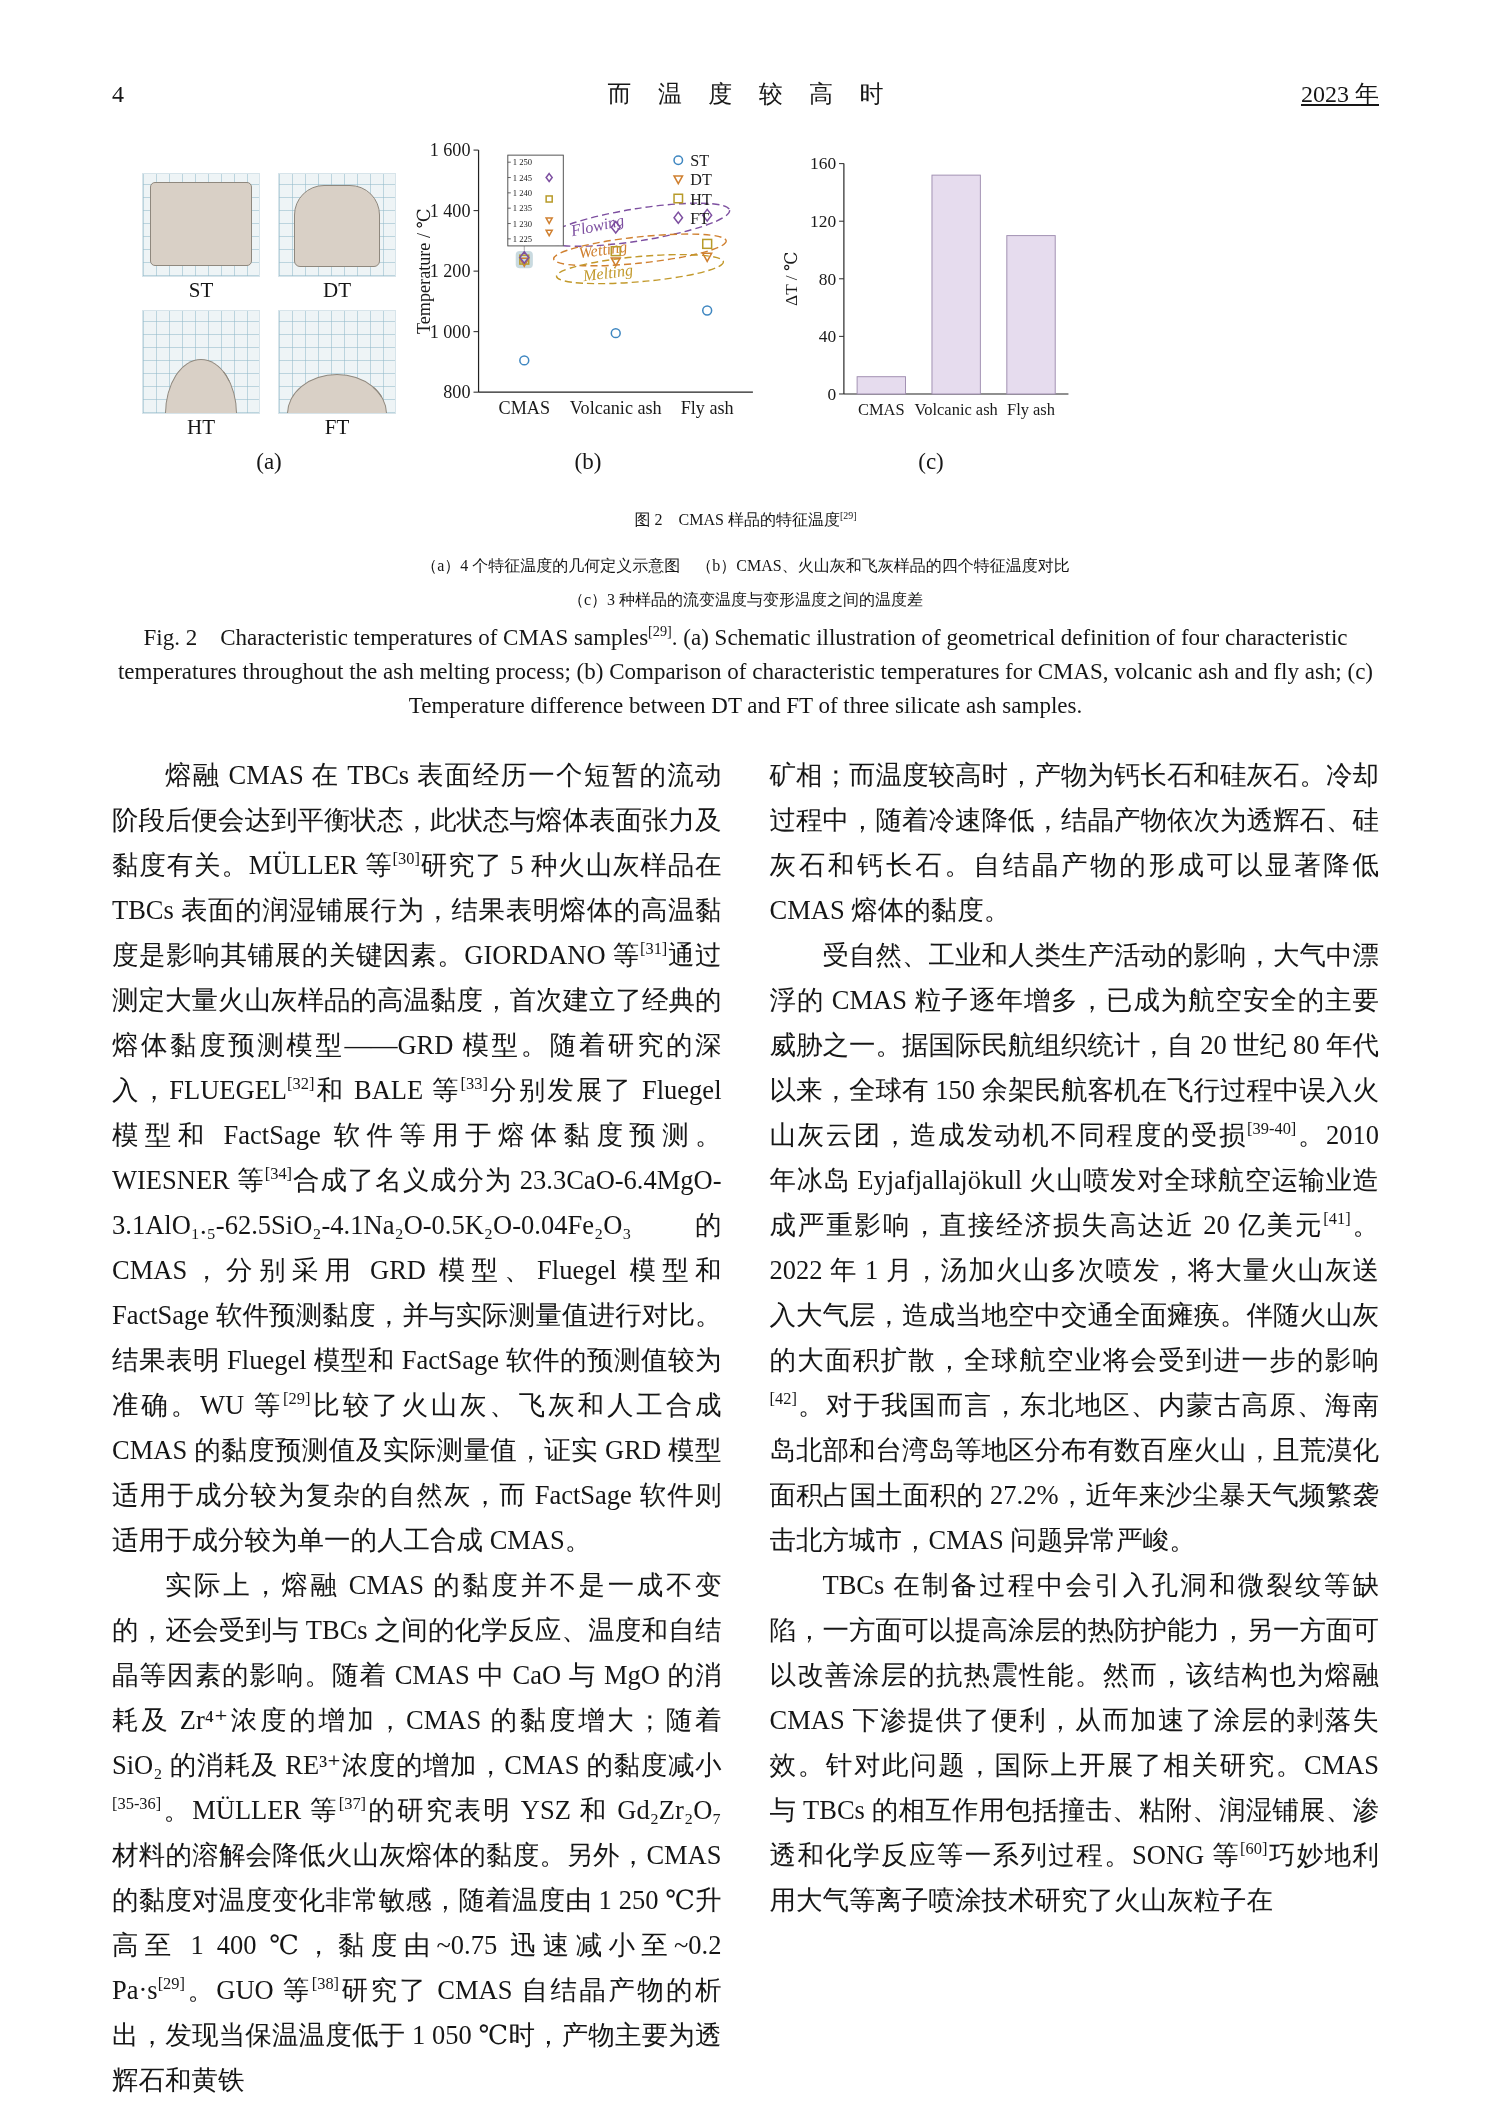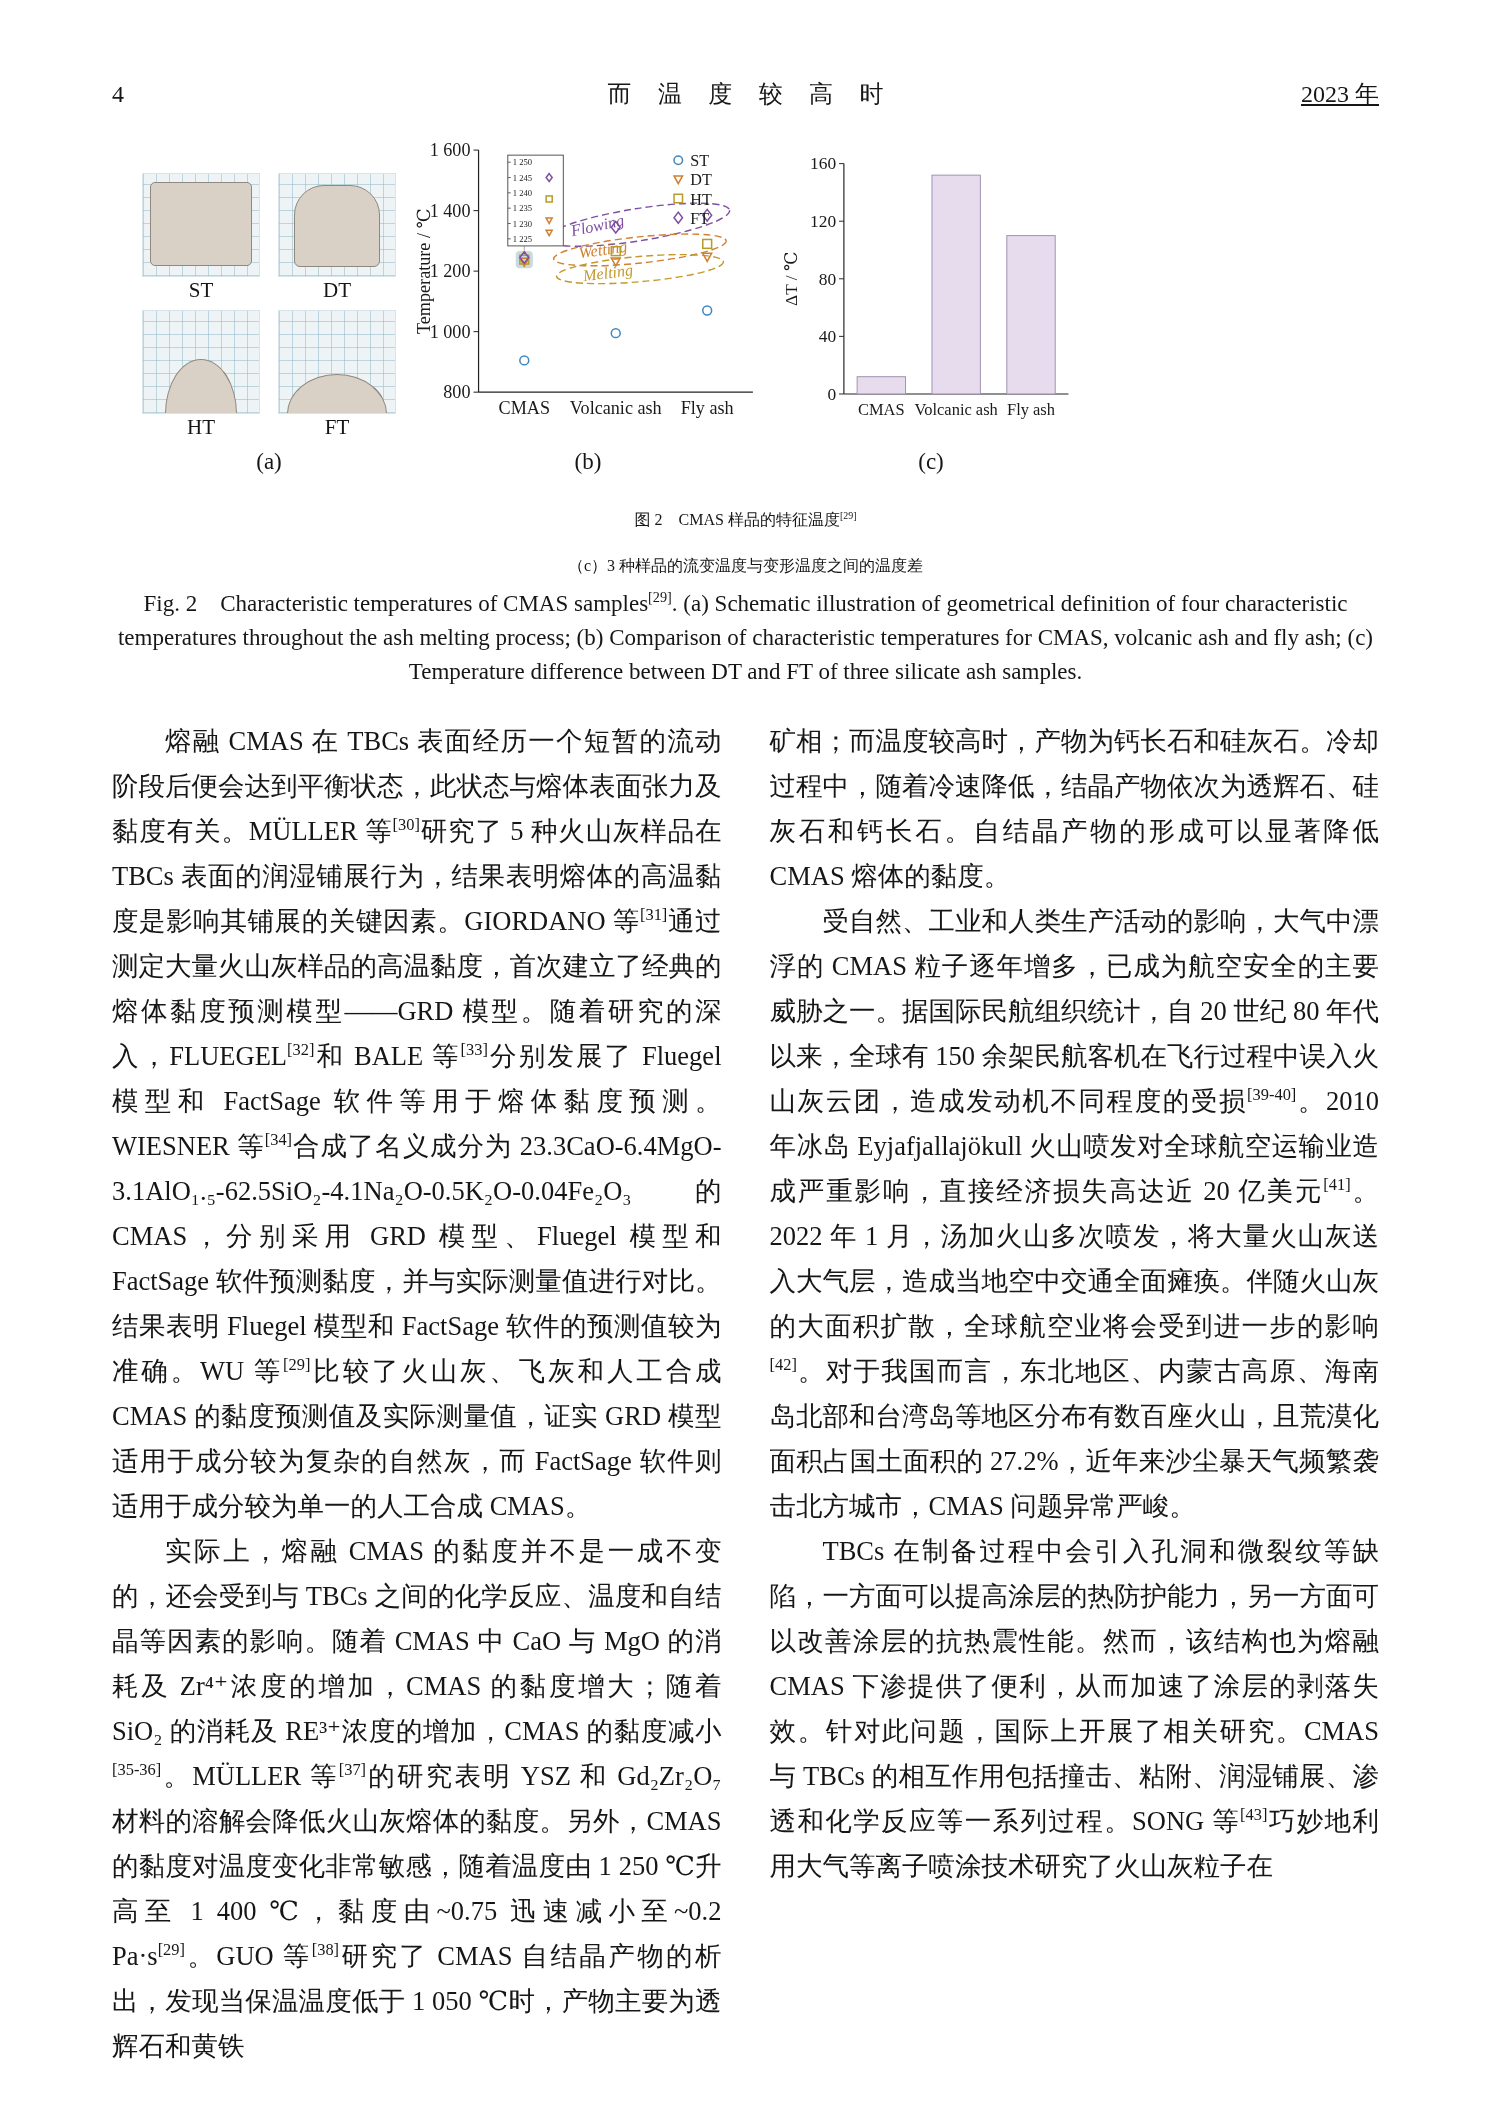--- a/index.html
+++ b/index.html
@@ -201,30 +201,31 @@
               <rect x="79.66666666666666" y="232.15" width="50" height="17.849999999999994" fill="#e6dcee" stroke="#a08fb1" stroke-width="1"></rect>
               <rect x="157" y="23.900000000000006" width="50" height="226.1" fill="#e6dcee" stroke="#a08fb1" stroke-width="1"></rect>
               <rect x="234.33333333333337" y="86.375" width="50" height="163.625" fill="#e6dcee" stroke="#a08fb1" stroke-width="1"></rect>
             </g>
           </svg>
         <div class="sub-label">(c)</div>
       </div>
     </div>
     <figcaption class="caption">
       <div class="cap-zh cap-title">图 2　CMAS 样品的特征温度<sup>[29]</sup></div>
+      <div class="cap-zh">（a）4 个特征温度的几何定义示意图　（b）CMAS、火山灰和飞灰样品的四个特征温度对比</div>
       <div class="cap-zh">（c）3 种样品的流变温度与变形温度之间的温度差</div>
       <div class="cap-en">Fig. 2　Characteristic temperatures of CMAS samples<sup>[29]</sup>. (a) Schematic illustration of geometrical definition of four characteristic temperatures throughout the ash melting process; (b) Comparison of characteristic temperatures for CMAS, volcanic ash and fly ash; (c) Temperature difference between DT and FT of three silicate ash samples.</div>
     </figcaption>
   </figure>
 
   <main class="columns">
     <div class="col">
       <p class="indent">熔融 CMAS 在 TBCs 表面经历一个短暂的流动阶段后便会达到平衡状态，此状态与熔体表面张力及黏度有关。MÜLLER 等<sup>[30]</sup>研究了 5 种火山灰样品在 TBCs 表面的润湿铺展行为，结果表明熔体的高温黏度是影响其铺展的关键因素。GIORDANO 等<sup>[31]</sup>通过测定大量火山灰样品的高温黏度，首次建立了经典的熔体黏度预测模型——GRD 模型。随着研究的深入，FLUEGEL<sup>[32]</sup>和 BALE 等<sup>[33]</sup>分别发展了 Fluegel 模型和 FactSage 软件等用于熔体黏度预测。WIESNER 等<sup>[34]</sup>合成了名义成分为 23.3CaO-6.4MgO-3.1AlO₁.₅-62.5SiO₂-4.1Na₂O-0.5K₂O-0.04Fe₂O₃ 的 CMAS，分别采用 GRD 模型、Fluegel 模型和 FactSage 软件预测黏度，并与实际测量值进行对比。结果表明 Fluegel 模型和 FactSage 软件的预测值较为准确。WU 等<sup>[29]</sup>比较了火山灰、飞灰和人工合成 CMAS 的黏度预测值及实际测量值，证实 GRD 模型适用于成分较为复杂的自然灰，而 FactSage 软件则适用于成分较为单一的人工合成 CMAS。</p>
       <p class="indent">实际上，熔融 CMAS 的黏度并不是一成不变的，还会受到与 TBCs 之间的化学反应、温度和自结晶等因素的影响。随着 CMAS 中 CaO 与 MgO 的消耗及 Zr⁴⁺浓度的增加，CMAS 的黏度增大；随着 SiO₂ 的消耗及 RE³⁺浓度的增加，CMAS 的黏度减小<sup>[35-36]</sup>。MÜLLER 等<sup>[37]</sup>的研究表明 YSZ 和 Gd₂Zr₂O₇ 材料的溶解会降低火山灰熔体的黏度。另外，CMAS 的黏度对温度变化非常敏感，随着温度由 1 250 ℃升高至 1 400 ℃，黏度由~0.75 迅速减小至~0.2 Pa·s<sup>[29]</sup>。GUO 等<sup>[38]</sup>研究了 CMAS 自结晶产物的析出，发现当保温温度低于 1 050 ℃时，产物主要为透辉石和黄铁</p>
     </div>
     <div class="col">
       <p>矿相；而温度较高时，产物为钙长石和硅灰石。冷却过程中，随着冷速降低，结晶产物依次为透辉石、硅灰石和钙长石。自结晶产物的形成可以显著降低 CMAS 熔体的黏度。</p>
       <p class="indent">受自然、工业和人类生产活动的影响，大气中漂浮的 CMAS 粒子逐年增多，已成为航空安全的主要威胁之一。据国际民航组织统计，自 20 世纪 80 年代以来，全球有 150 余架民航客机在飞行过程中误入火山灰云团，造成发动机不同程度的受损<sup>[39-40]</sup>。2010 年冰岛 Eyjafjallajökull 火山喷发对全球航空运输业造成严重影响，直接经济损失高达近 20 亿美元<sup>[41]</sup>。2022 年 1 月，汤加火山多次喷发，将大量火山灰送入大气层，造成当地空中交通全面瘫痪。伴随火山灰的大面积扩散，全球航空业将会受到进一步的影响<sup>[42]</sup>。对于我国而言，东北地区、内蒙古高原、海南岛北部和台湾岛等地区分布有数百座火山，且荒漠化面积占国土面积的 27.2%，近年来沙尘暴天气频繁袭击北方城市，CMAS 问题异常严峻。</p>
-      <p class="indent">TBCs 在制备过程中会引入孔洞和微裂纹等缺陷，一方面可以提高涂层的热防护能力，另一方面可以改善涂层的抗热震性能。然而，该结构也为熔融 CMAS 下渗提供了便利，从而加速了涂层的剥落失效。针对此问题，国际上开展了相关研究。CMAS 与 TBCs 的相互作用包括撞击、粘附、润湿铺展、渗透和化学反应等一系列过程。SONG 等<sup>[43]</sup>巧妙地利用大气等离子喷涂技术研究了火山灰粒子在</p>
+      <p class="indent">TBCs 在制备过程中会引入孔洞和微裂纹等缺陷，一方面可以提高涂层的热防护能力，另一方面可以改善涂层的抗热震性能。然而，该结构也为熔融 CMAS 下渗提供了便利，从而加速了涂层的剥落失效。针对此问题，国际上开展了相关研究。CMAS 与 TBCs 的相互作用包括撞击、粘附、润湿铺展、渗透和化学反应等一系列过程。SONG 等<sup>[60]</sup>巧妙地利用大气等离子喷涂技术研究了火山灰粒子在</p>
     </div>
   </main>
 
 </div>
 
 </body></html>

